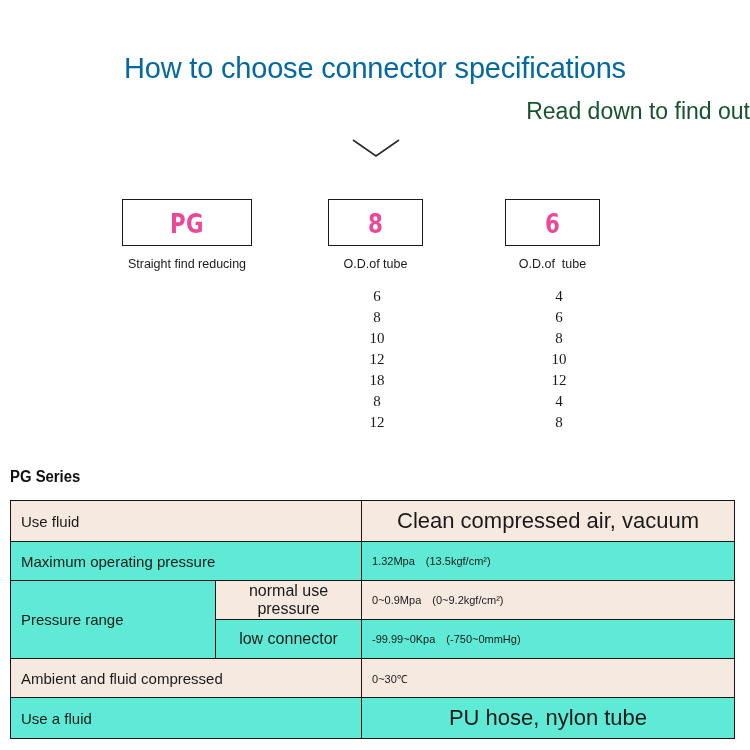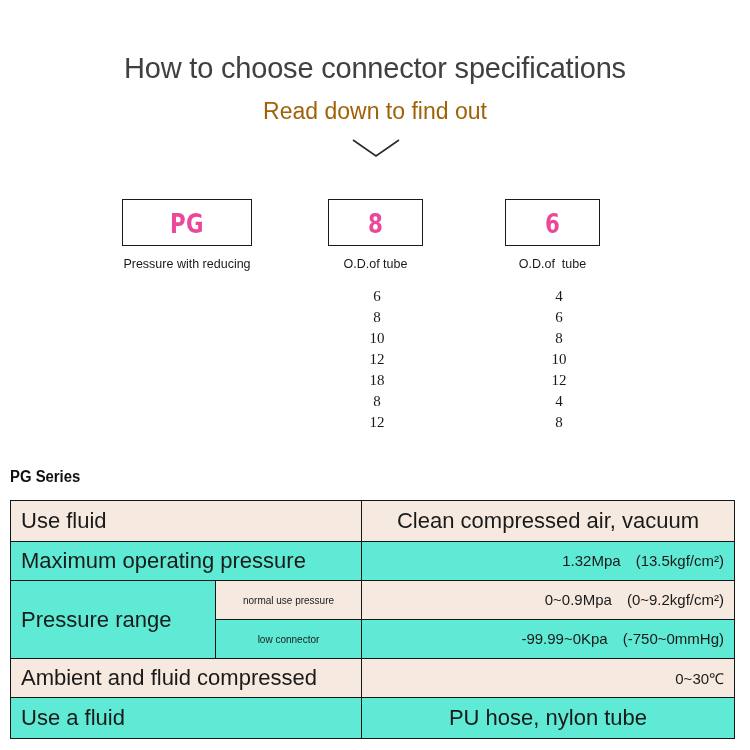--- a/index.html
+++ b/index.html
@@ -24,33 +24,33 @@
     width: 750px;
   }
   #main-title {
     position: absolute;
     left: 0;
     top: 52px;
     width: 750px;
     text-align: center;
     font-size: 29px;
     font-weight: 400;
-    color: #404040;
+    color: #0369a1;
     letter-spacing: -0.2px;
     white-space: nowrap;
   }
   #subtitle {
     position: absolute;
     left: 0;
     top: 98px;
     width: 750px;
-    text-align: center;
+    text-align: right;
     font-size: 23px;
     font-weight: 400;
-    color: #a16207;
+    color: #14532d;
     white-space: nowrap;
   }
   #chevron {
     position: absolute;
     left: 351px;
     top: 138px;
     width: 50px;
     height: 22px;
   }
 
@@ -146,55 +146,55 @@
     border-collapse: collapse;
     table-layout: fixed;
   }
   #spec-table td {
     border: 1.1px solid #161616;
     padding: 0 10px;
     vertical-align: middle;
     color: #1a1a1a;
   }
   .c-label {
-    font-size: 22px;
+    font-size: 15px;
     text-align: left;
   }
   .c-sublabel {
-    font-size: 10px;
+    font-size: 16px;
     text-align: center;
   }
   .c-value-lg {
     font-size: 22px;
     text-align: center;
   }
   .c-value {
-    font-size: 15px;
-    text-align: right;
+    font-size: 11px;
+    text-align: left;
   }
   .bg-beige { background: #f6eae0; }
   .bg-white { background: #5eead4; }
   .r-tall  { height: 40px; }
   .r-norm  { height: 38px; }
 </style>
 </head>
 <body>
 
 <div id="headings">
   <div id="main-title">How to choose connector specifications</div>
   <div id="subtitle">Read down to find out</div>
   <svg id="chevron" viewBox="0 0 50 22">
     <polyline points="2,2 25,18 48,2" fill="none" stroke="#2a2a2a" stroke-width="1.6"></polyline>
   </svg>
 </div>
 
 <div id="box-pg" class="code-box">
   <span class="code-text">PG</span>
 </div>
-<div id="cap-pg" class="box-caption">Pressure with reducing</div>
+<div id="cap-pg" class="box-caption">Straight find reducing</div>
 
 <div id="box-od1" class="code-box">
   <span class="code-text">8</span>
 </div>
 <div id="cap-od1" class="box-caption">O.D.of tube</div>
 
 <div id="box-od2" class="code-box">
   <span class="code-text">6</span>
 </div>
 <div id="cap-od2" class="box-caption">O.D.of  tube</div>

